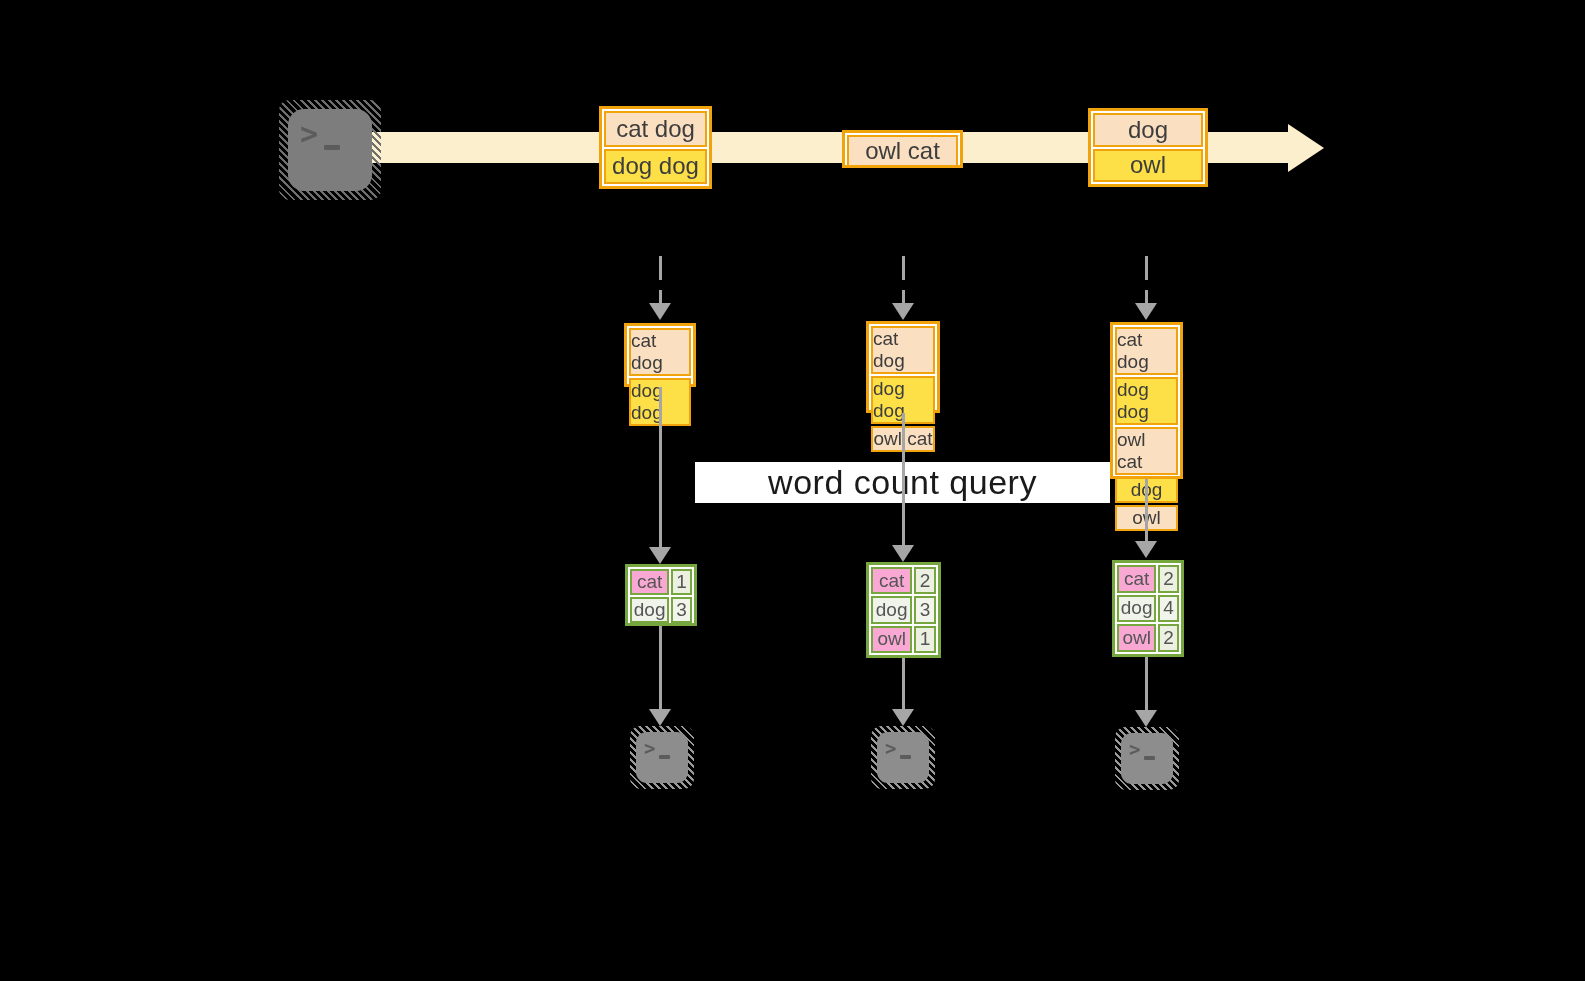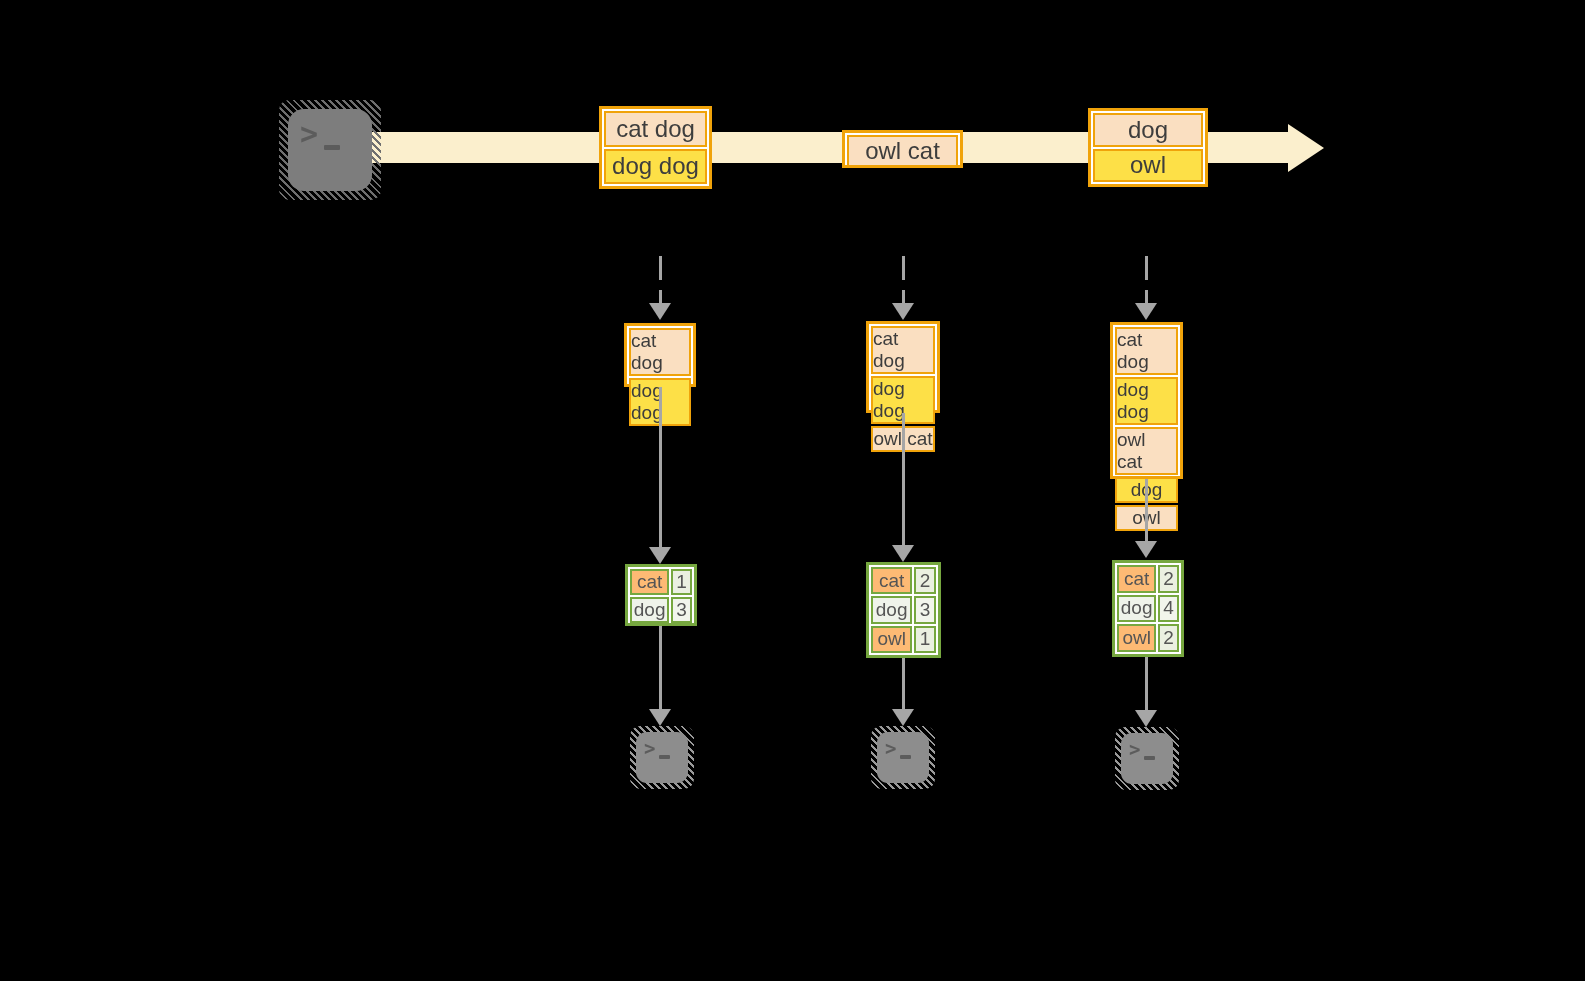--- a/index.html
+++ b/index.html
@@ -43,21 +43,21 @@
   .g3{left:1088px;top:108px;width:120px;height:79px;}
   .s1{left:624px;top:323px;width:72px;height:64px;}
   .s2{left:866px;top:321px;width:74px;height:92px;}
   .s3{left:1110px;top:322px;width:73px;height:157px;}
 
   
   .gtable{position:absolute;box-sizing:border-box;background:#FFF;border:3px solid #76A73F;
           display:grid;grid-template-columns:1.9fr 1fr;grid-auto-rows:1fr;gap:2px;padding:2px;z-index:3;}
   .gcell{border:2px solid #76A73F;display:flex;align-items:center;justify-content:center;
          font-size:19px;color:#555;}
-  .ga{background:#fdba74;}  .gan{background:#EBF0E1;}
+  .ga{background:#f9a8d4;}  .gan{background:#EBF0E1;}
   .gb{background:#EFF3EA;}  .gbn{background:#F2F5EC;}
   .t1{left:625px;top:564px;width:72px;height:62px;}
   .t2{left:866px;top:562px;width:75px;height:96px;}
   .t3{left:1112px;top:560px;width:72px;height:97px;}
 
   
   .varrow{position:absolute;width:22px;display:flex;flex-direction:column;align-items:center;z-index:6;}
   .vline{width:3px;flex:1;background:#A6A6A6;}
   .vline.dashed{background:repeating-linear-gradient(to bottom,#A6A6A6 0 24px,transparent 24px 34px);}
   .vhead{width:0;height:0;border-left:11px solid transparent;border-right:11px solid transparent;
@@ -124,20 +124,21 @@
     <div class="orow st fa">owl cat</div>
   </div>
   <div class="obox s3">
     <div class="orow st fa">cat dog</div>
     <div class="orow st fb">dog dog</div>
     <div class="orow st fa">owl cat</div>
     <div class="orow st fb">dog</div>
     <div class="orow st fa">owl</div>
   </div>
 
+  <div class="qlabel">word count query</div>
 
   <div class="varrow a1">
       <div class="vline"></div>
       <div class="vhead"></div>
     </div>
   <div class="varrow a2">
       <div class="vline"></div>
       <div class="vhead"></div>
     </div>
   <div class="varrow a3">

